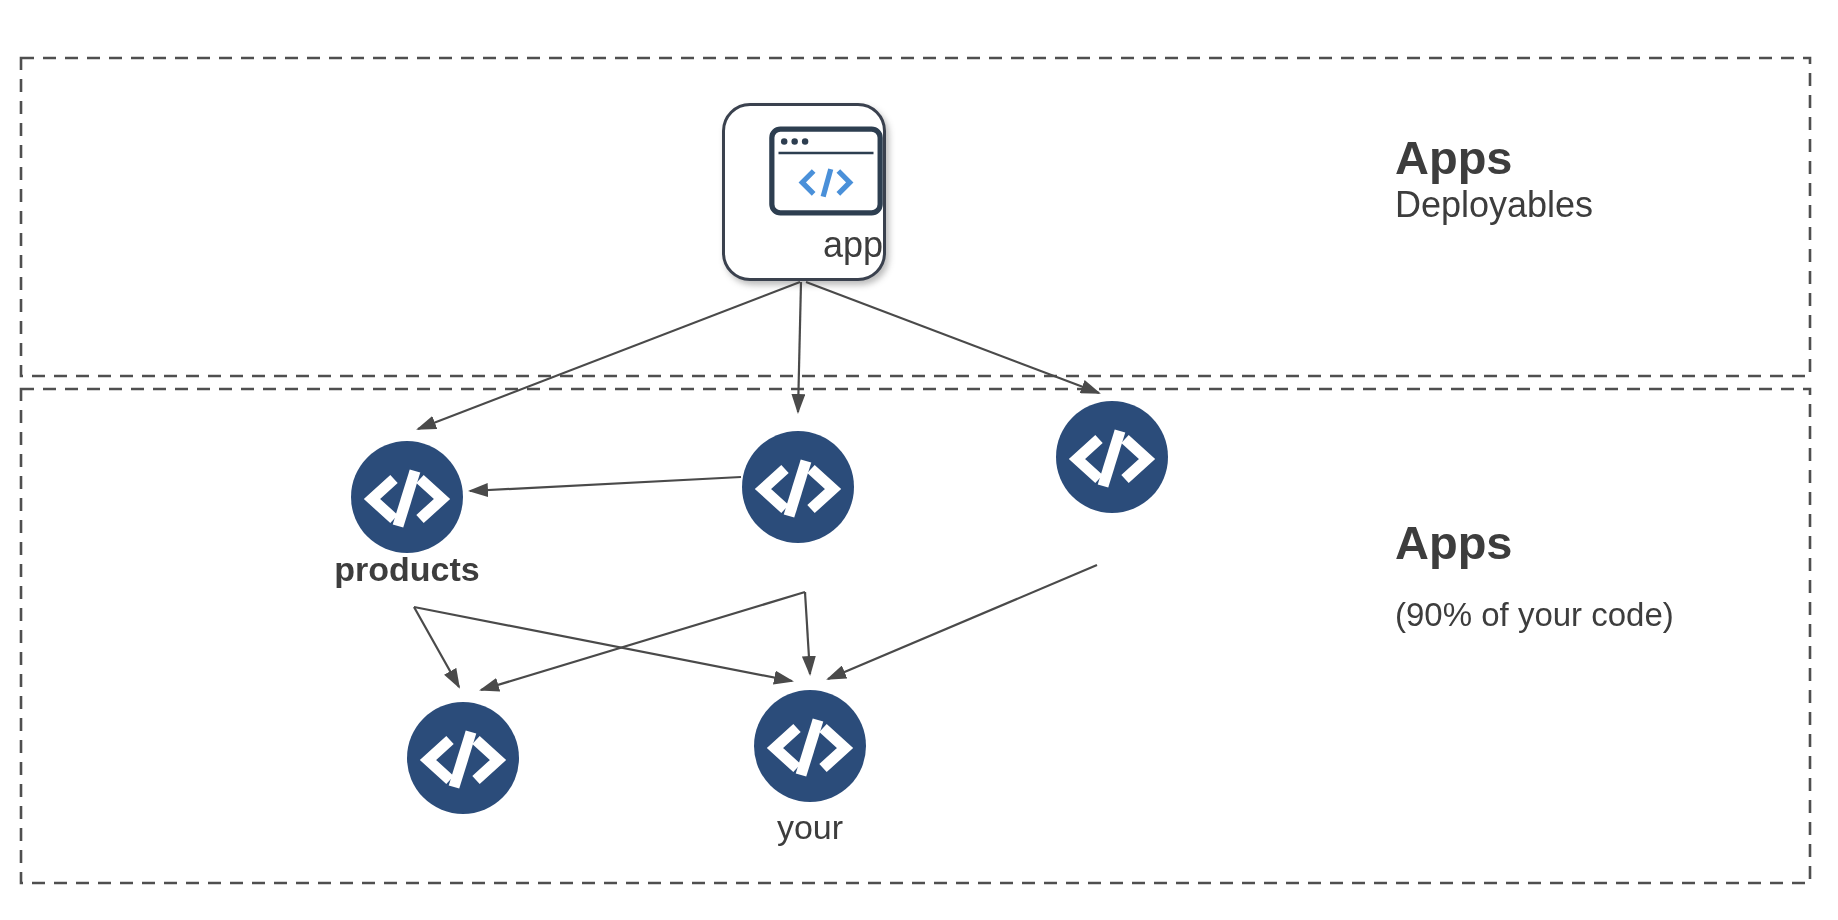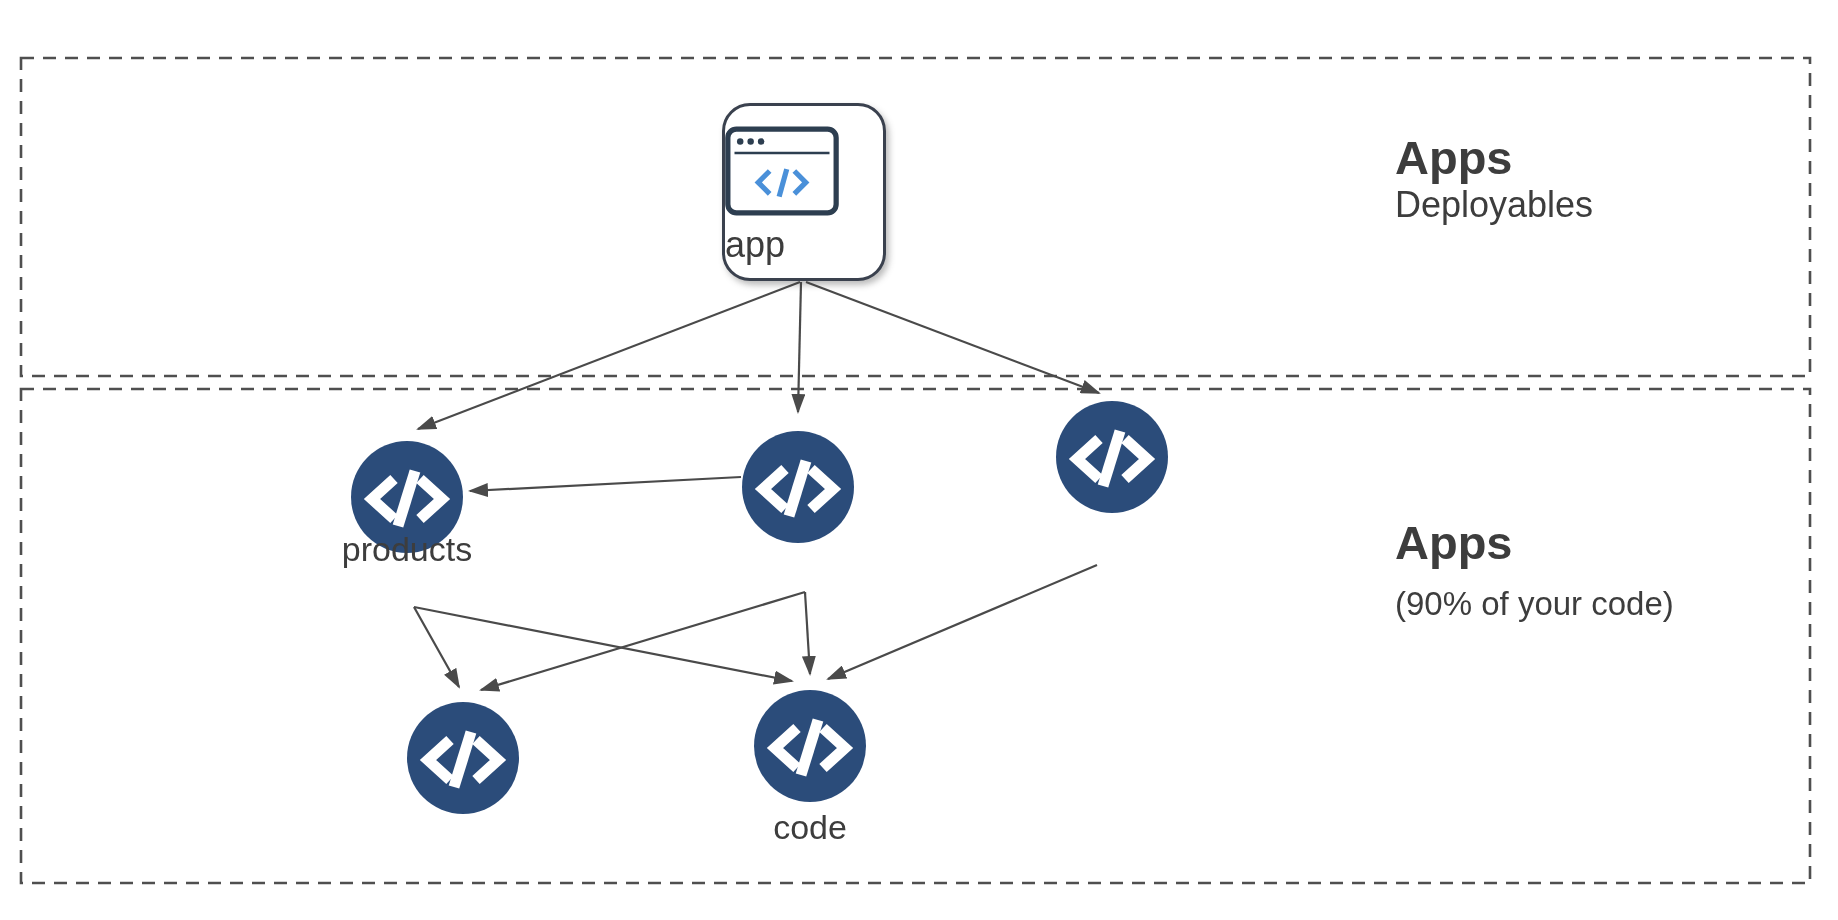--- a/index.html
+++ b/index.html
@@ -39,21 +39,21 @@
     position: absolute;
     left: 722px; top: 103px;
     width: 164px; height: 178px;
     box-sizing: border-box;
     background: #ffffff;
     border: 3px solid #3a414e;
     border-radius: 28px;
     box-shadow: 3px 4px 6px rgba(60,60,60,0.35);
     display: flex;
     flex-direction: column;
-    align-items: flex-start;
+    align-items: flex-end;
     justify-content: flex-start;
   }
   .browser-icon { margin-top: 20px; width: 114px; height: 90px; }
   .browser-frame { fill: #ffffff; stroke: var(--app-icon-frame, #2d3e50); stroke-width: 5.5; }
   .browser-dot { fill: var(--app-icon-frame, #2d3e50); }
   .browser-bar { stroke: var(--app-icon-frame, #2d3e50); stroke-width: 2.6; }
   .browser-code { stroke: var(--app-icon-code, #4a90d9); stroke-width: 5.5; fill: none; stroke-linecap: butt; }
   .app-label {
     margin-top: 8px;
     font-size: 36px;
@@ -153,25 +153,25 @@
     <svg class="code-icon" viewBox="0 0 112 112">
         <use href="#code-glyph"></use>
       </svg>
   </div>
   <div class="lib-node" style="left:754px; top:690px;">
     <svg class="code-icon" viewBox="0 0 112 112">
         <use href="#code-glyph"></use>
       </svg>
   </div>
 
-  <div class="node-label" style="left:297px; top:530px;">products</div>
-  <div class="node-label" style="left:700px; top:808px;">code</div>
+  <div class="node-label" style="left:297px; top:550px;font-weight:bold;">products</div>
+  <div class="node-label" style="left:700px; top:808px;">your</div>
 
   <div class="section-caption" style="top:132px;">
     <div class="section-title">Apps</div>
     <div class="section-subtitle-lg" style="margin-top:1px;">Deployables</div>
   </div>
   <div class="section-caption" style="top:517px;">
     <div class="section-title">Apps</div>
-    <div class="section-subtitle-sm" style="margin-top:17px;">(90% of your code)</div>
+    <div class="section-subtitle-sm" style="margin-top:28px;">(90% of your code)</div>
   </div>
 
 </div>
 
 </body></html>

